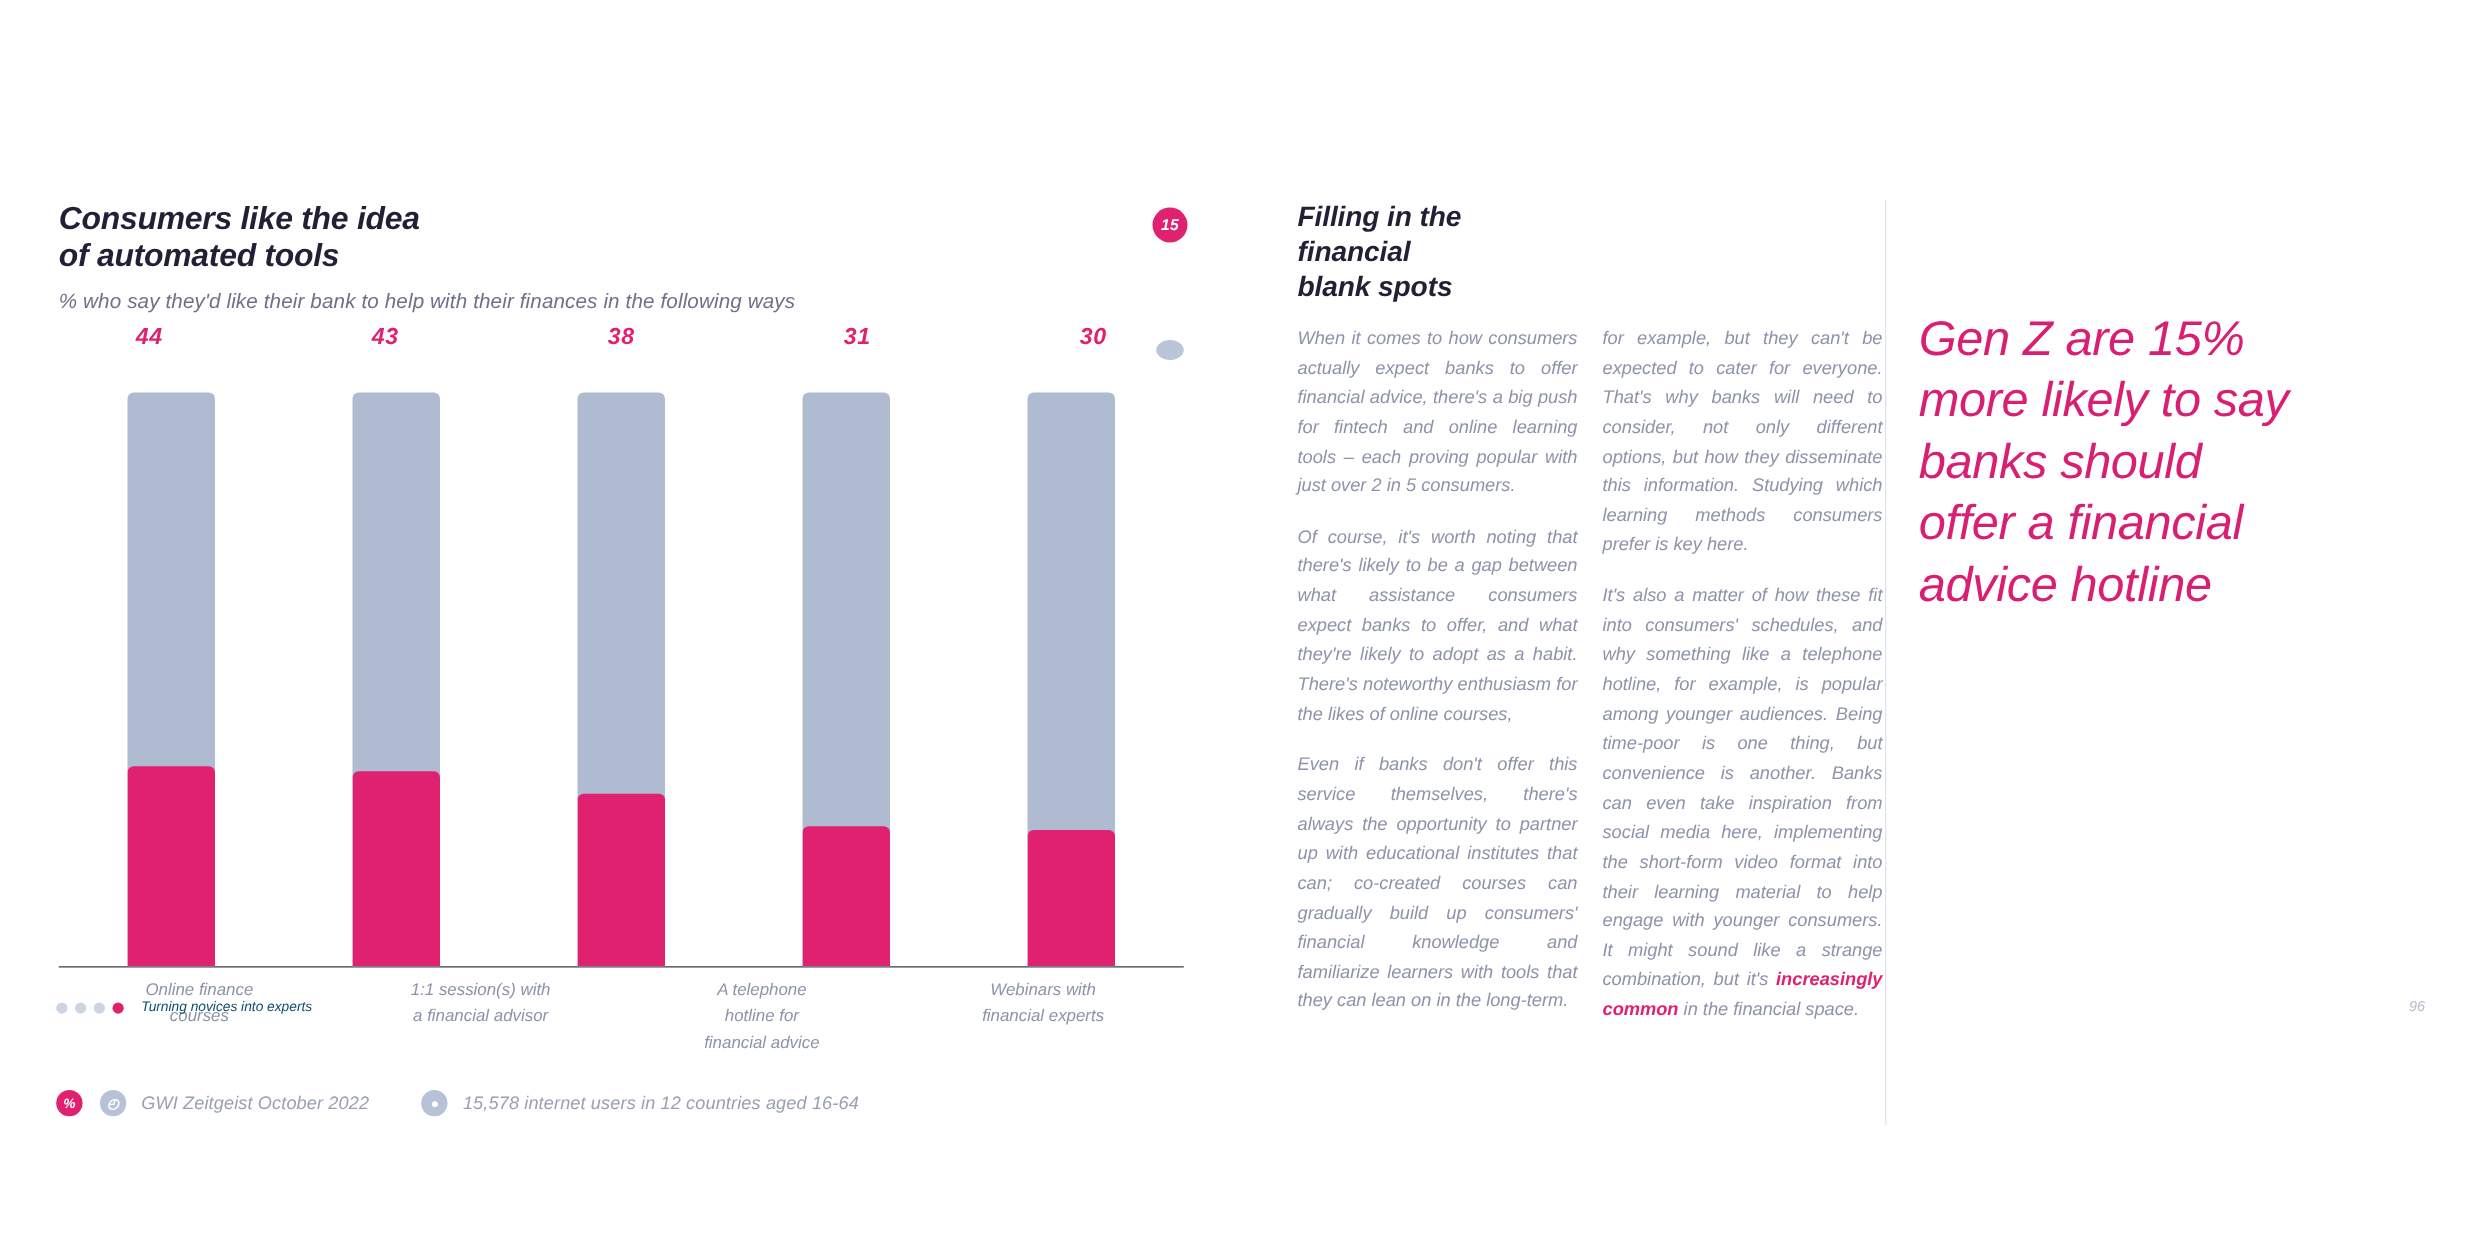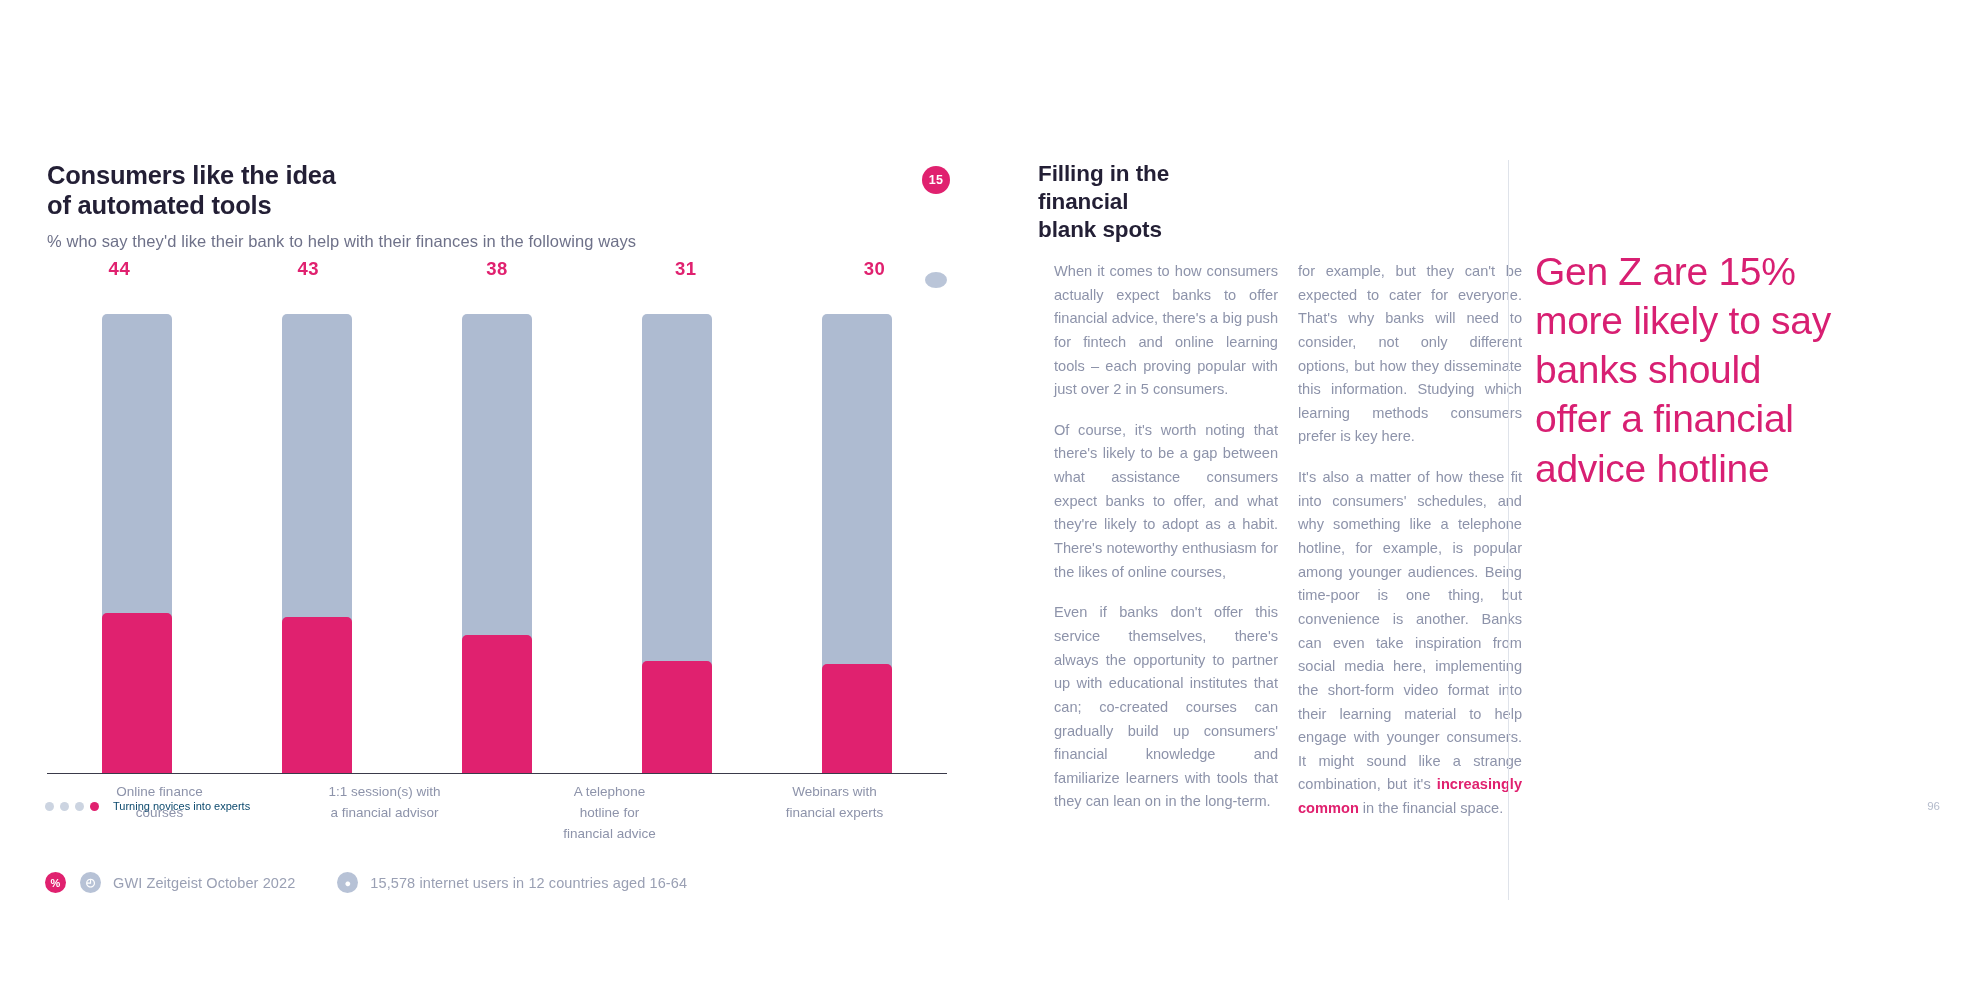--- a/index.html
+++ b/index.html
@@ -8,20 +8,21 @@
     height: 992px;
     background: #ffffff;
     font-family: "Liberation Sans", sans-serif;
     overflow: hidden;
   }
   .page {
     position: relative;
     width: 1984px;
     height: 840px;
     background: #ffffff;
+    font-style: italic;
   }
 
   
   .left-panel {
     position: absolute;
     left: 47px;
     top: 160px;
     width: 930px;
     height: 760px;
   }
@@ -186,21 +187,21 @@
   .mid-title {
     font-size: 22.5px;
     font-weight: bold;
     line-height: 1.25;
     color: #231f35;
     letter-spacing: -0.1px;
     white-space: pre-line;
   }
   .mid-cols {
     position: absolute;
-    left: 16px;
+    left: 0;
     top: 100px;
     width: 470px;
     display: flex;
     gap: 20px;
   }
   .mid-col { width: 224px; }
   .mid-col p {
     color: #8d93aa;
     font-size: 14.6px;
     line-height: 1.62;

